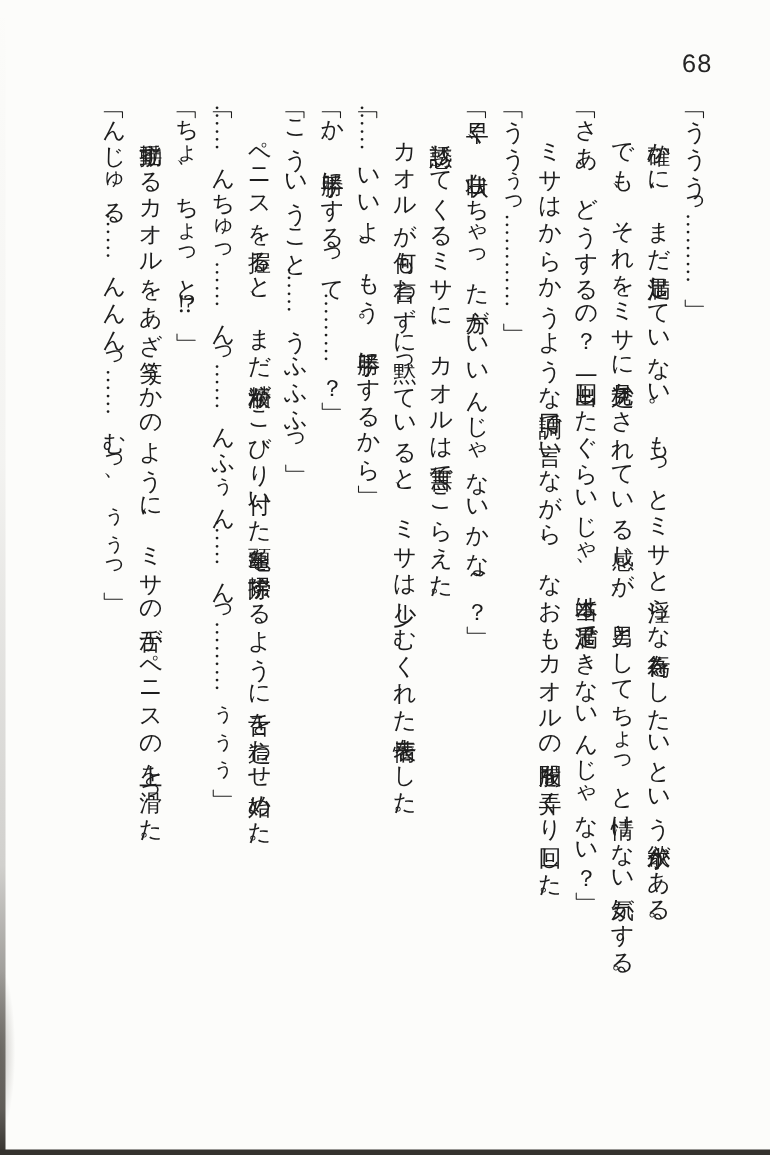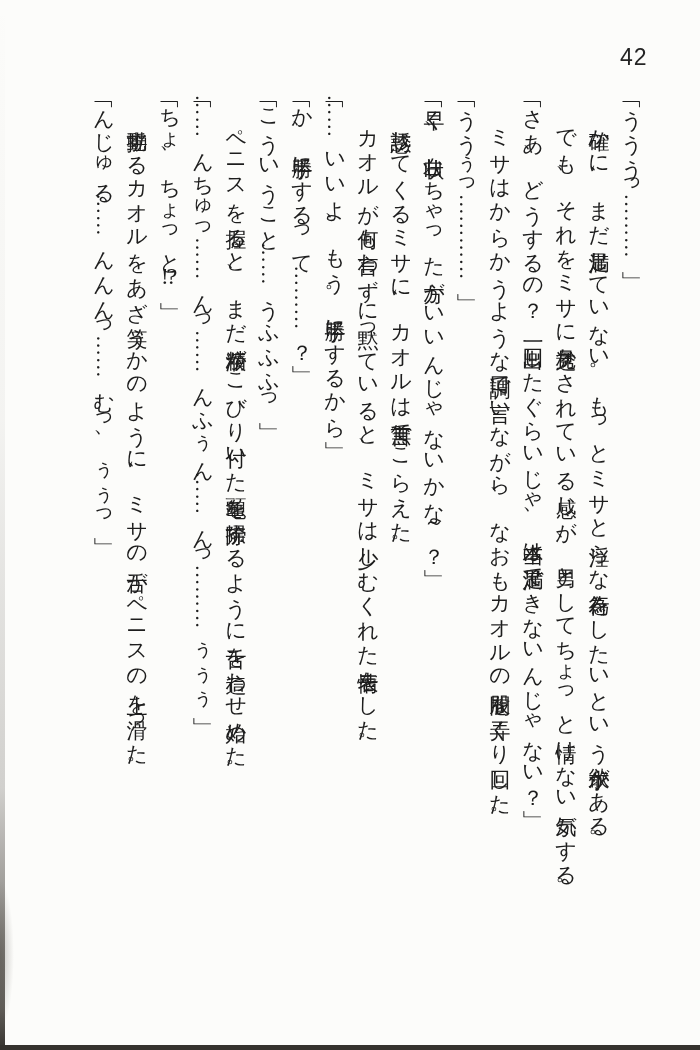--- a/index.html
+++ b/index.html
@@ -57,21 +57,21 @@
     width: 14px; height: 150px;
     background: radial-gradient(ellipse at left center,
       rgba(90,85,78,0.35), rgba(90,85,78,0) 70%);
   }
 </style>
 </head>
 <body>
 
 <div class="page">
 
-  <div class="page-number">42</div>
+  <div class="page-number">68</div>
 
   <div class="text-block">
     <p class="col">「うううっ………」</p>
     <p class="col indent">確かに、まだ満足していない。もっとミサと淫らな行為をしたいという欲求がある。</p>
     <p class="col indent">でも、それをミサに見透かされている感じが、男としてちょっと情けない気がする。</p>
     <p class="col">「さあ、どうするの？　一回出したぐらいじゃ、本当は満足できないんじゃない？」</p>
     <p class="col indent">ミサはからかうような口調で言いながら、なおもカオルの股間を弄くり回した。</p>
     <p class="col">「ううぅっ…………」</p>
     <p class="col">「早く、白状しちゃった方がいいんじゃないかな～？」</p>
     <p class="col indent">誘惑してくるミサに、カオルは無言でこらえた。</p>

